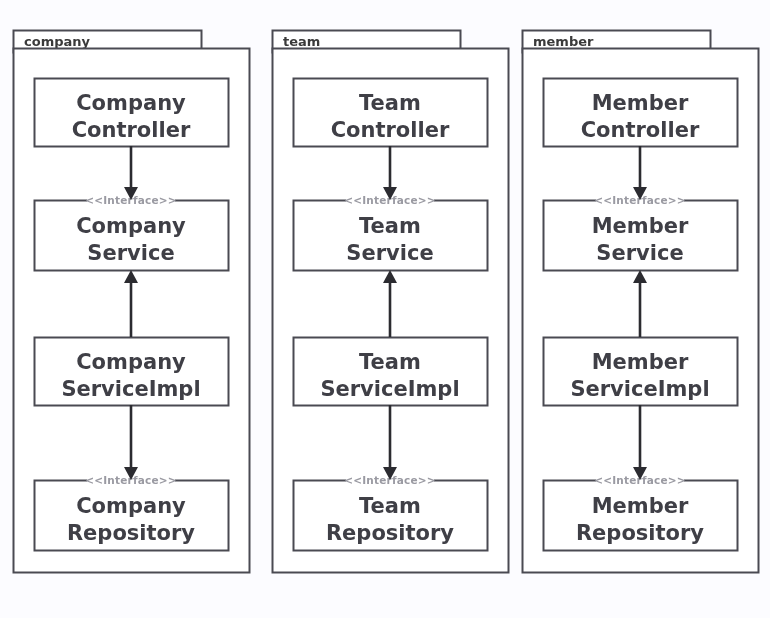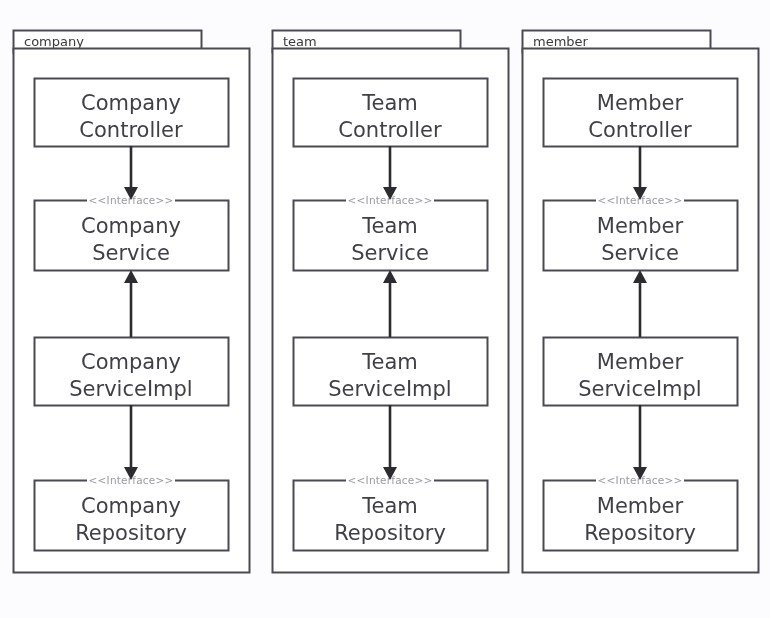--- a/index.html
+++ b/index.html
@@ -2,21 +2,21 @@
 <html><head>
 <meta charset="utf-8">
 <style>
   html,body{margin:0;padding:0;}
   body{
     width:770px;height:618px;
     background:#fcfcff;
     font-family:"DejaVu Sans",sans-serif;
     overflow:hidden;
   }
-  #stage{position:relative;width:678px;height:618px;}
+  #stage{position:relative;width:678px;height:618px;font-weight:bold;}
   #diagram{position:absolute;left:0;top:0;width:770px;height:618px;}
 
   .pkg-tab-text{
     font-family:"DejaVu Sans",sans-serif;
     font-size:13px;
     fill:#3a3a3a;
   }
   .node-text{
     font-family:"DejaVu Sans",sans-serif;
     font-size:21px;

